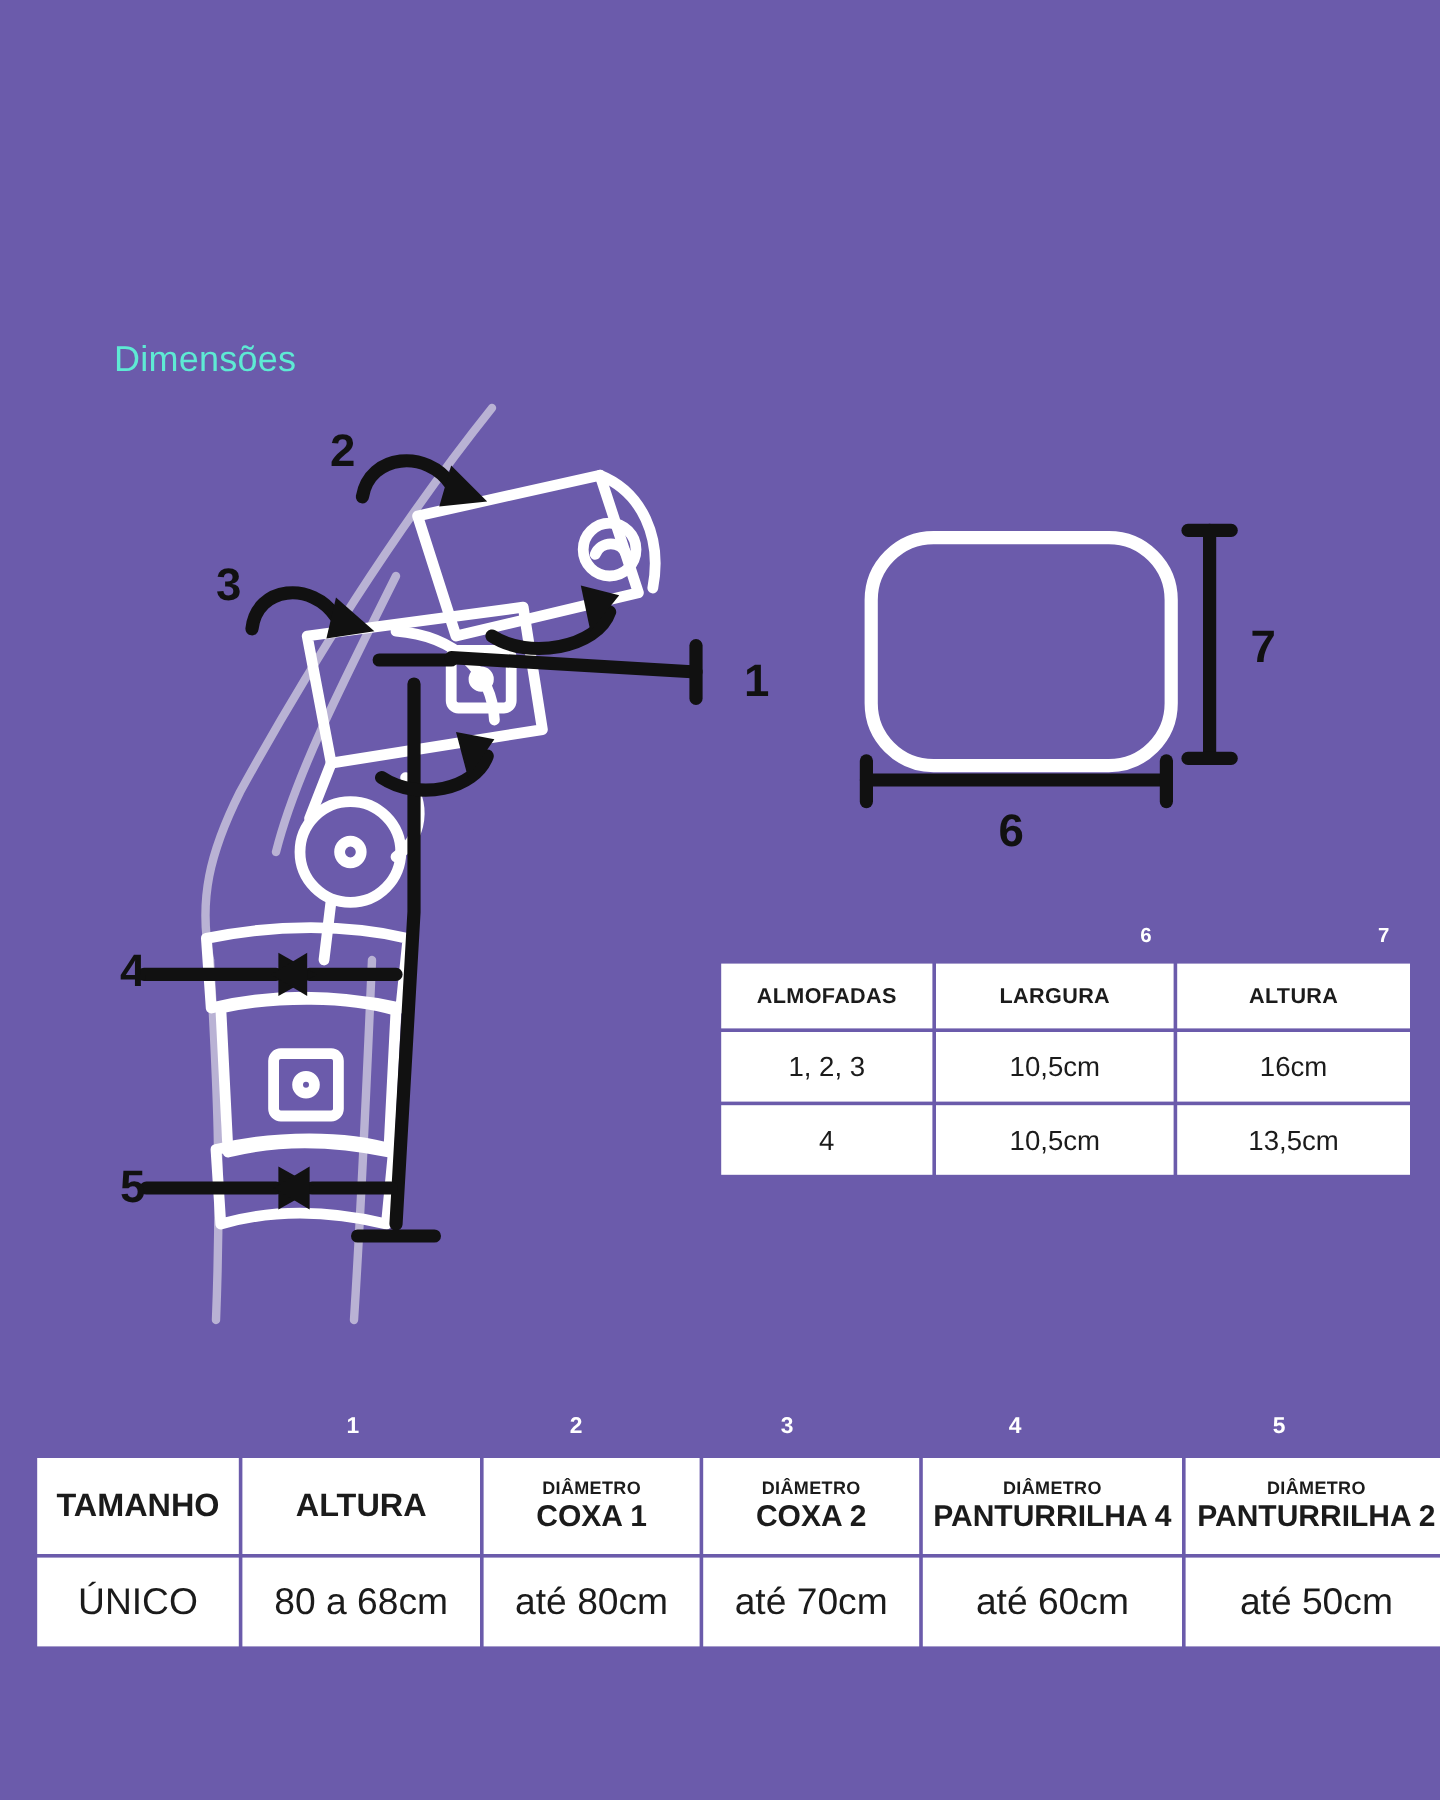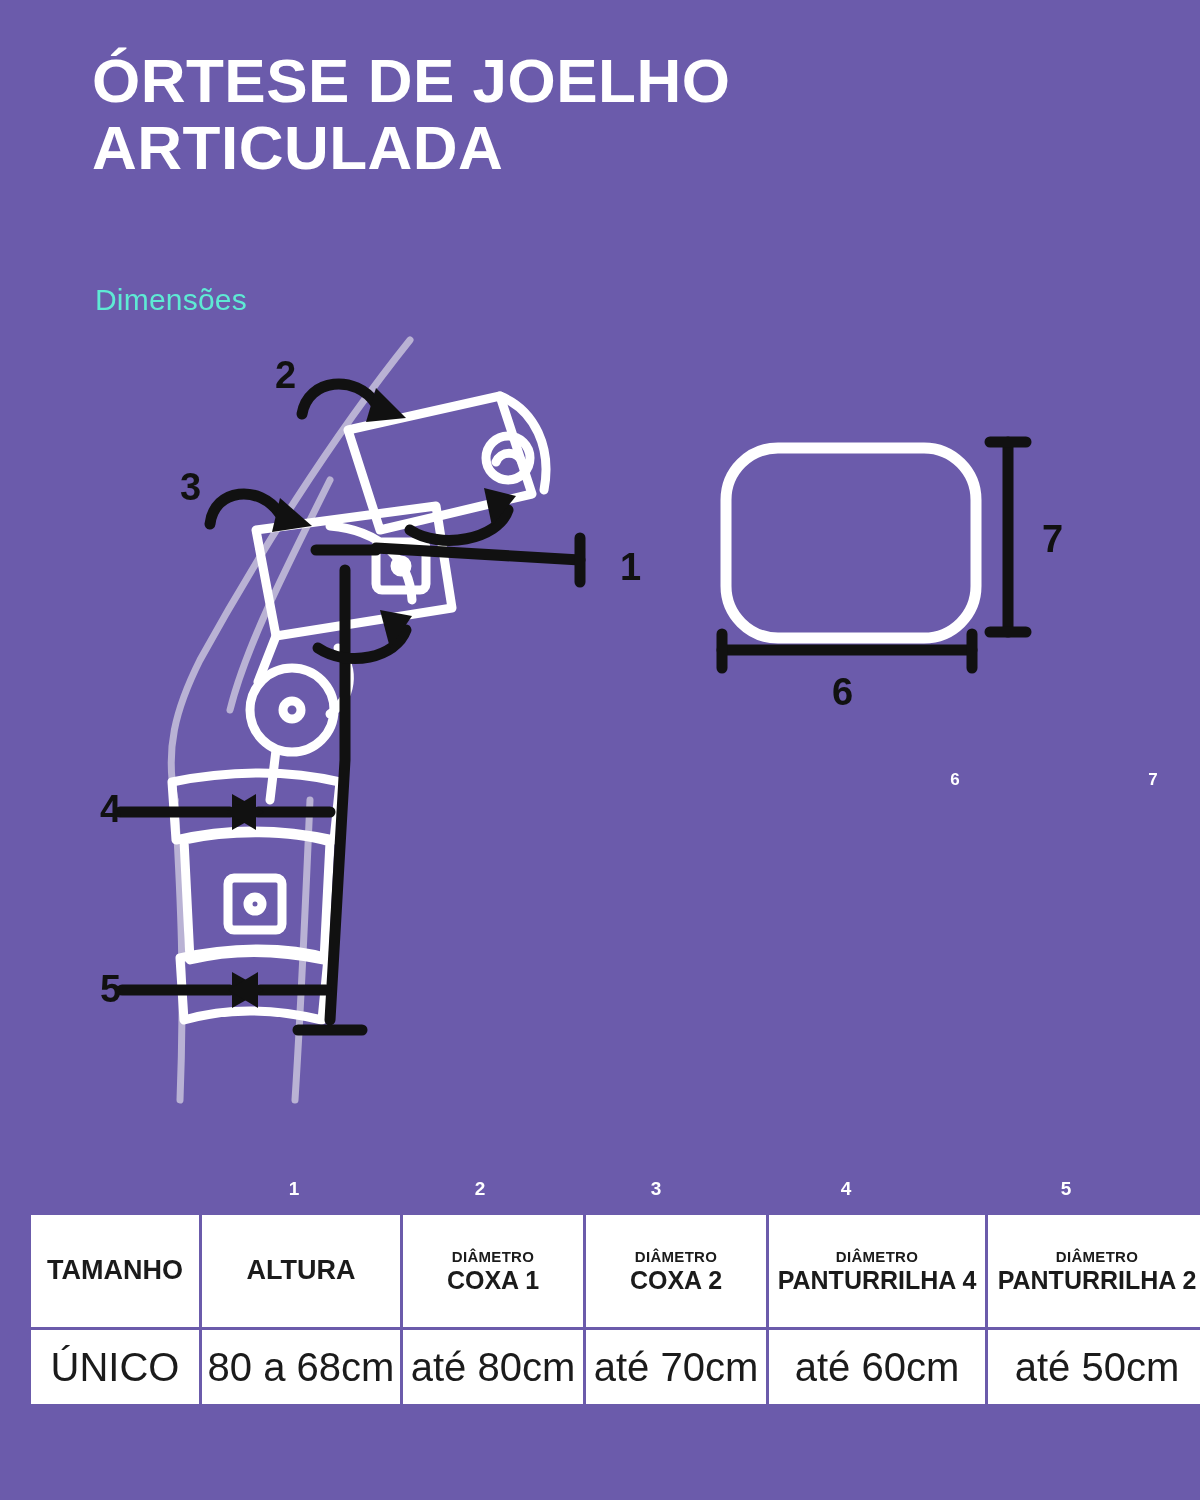--- a/index.html
+++ b/index.html
@@ -128,51 +128,50 @@
     position: absolute;
     left: 28px;
     top: 1212px;
     width: 1148px;
   }
   .size-table {
     width: 1148px;
   }
   .size-table th {
     height: 72px;
-    padding: 20px 2px;
+    padding: 4px 2px;
   }
   .size-table th .small {
     display: block;
     font-size: 15px;
     font-weight: bold;
     letter-spacing: 0.3px;
     line-height: 1.2;
   }
   .size-table th .big {
     display: block;
     font-size: 25px;
     font-weight: bold;
     line-height: 1.15;
   }
   .size-table th.single .big {
     font-size: 27px;
   }
   .size-table td {
     height: 72px;
-    font-size: 40px;
+    font-size: 31px;
     font-weight: normal;
     margin-left: 16px;
   }
 </style>
 </head>
 <body>
 
 <div class="page">
 
-  <div class="title">ÓRTESE DE JOELHO ARTICULADA</div>
   <div class="subtitle">Dimensões</div>
 
   <div class="illustration">
     <svg width="620" height="800" viewBox="0 0 620 800" xmlns="http://www.w3.org/2000/svg">
 
       <g fill="none" stroke="#b9b2d4" stroke-width="7" stroke-linecap="round" stroke-linejoin="round">
         <path d="M330 10 C 250 110, 175 230, 120 330 C 95 380, 85 420, 95 470"></path>
         <path d="M95 470 C 100 560, 105 640, 100 770"></path>
         <path d="M215 770 C 222 660, 226 560, 230 470"></path>
         <path d="M250 150 C 200 250, 165 320, 150 380"></path>
@@ -268,20 +267,43 @@
         <text x="342" y="132">7</text>
       </g>
     </svg>
   </div>
 
   <div class="pads-numbers">
     <span style="left:262px;width:190px;">6</span>
     <span style="left:460px;width:190px;">7</span>
   </div>
 
+  <div class="pads-table-wrap">
+    <table class="pads-table">
+      <thead>
+        <tr>
+          <th style="width:174px;">ALMOFADAS</th>
+          <th style="width:196px;">LARGURA</th>
+          <th style="width:192px;">ALTURA</th>
+        </tr>
+      </thead>
+      <tbody>
+        <tr>
+          <td>1, 2, 3</td>
+          <td>10,5cm</td>
+          <td>16cm</td>
+        </tr>
+        <tr>
+          <td>4</td>
+          <td>10,5cm</td>
+          <td>13,5cm</td>
+        </tr>
+      </tbody>
+    </table>
+  </div>
 
   <div class="size-numbers">
     <span style="left:168px;width:196px;">1</span>
     <span style="left:362px;width:180px;">2</span>
     <span style="left:538px;width:180px;">3</span>
     <span style="left:718px;width:200px;">4</span>
     <span style="left:938px;width:200px;">5</span>
   </div>
 
   <div class="size-table-wrap">

